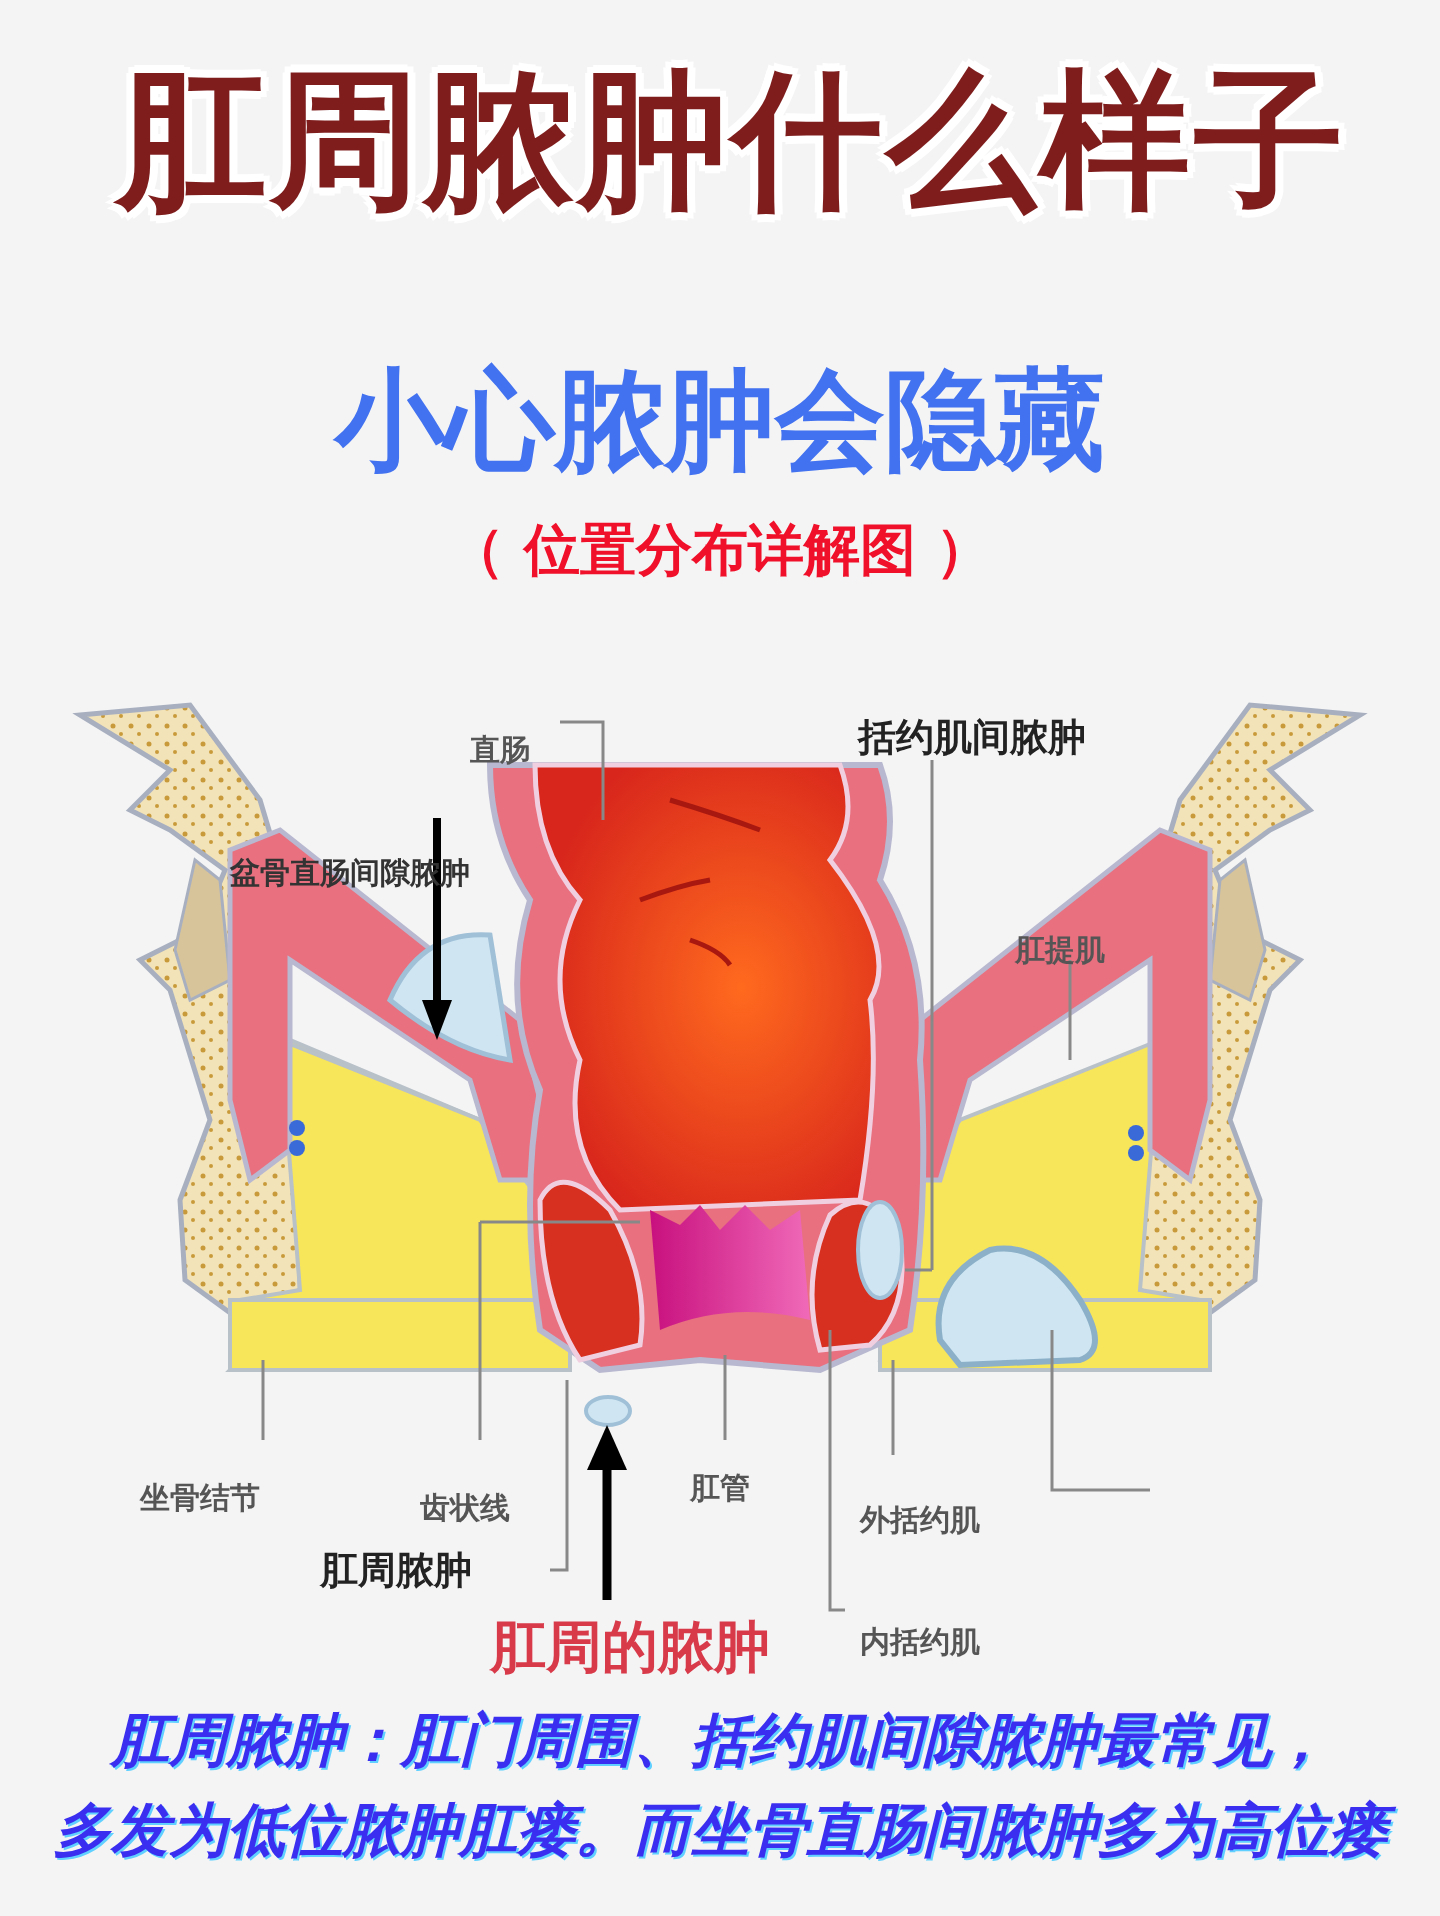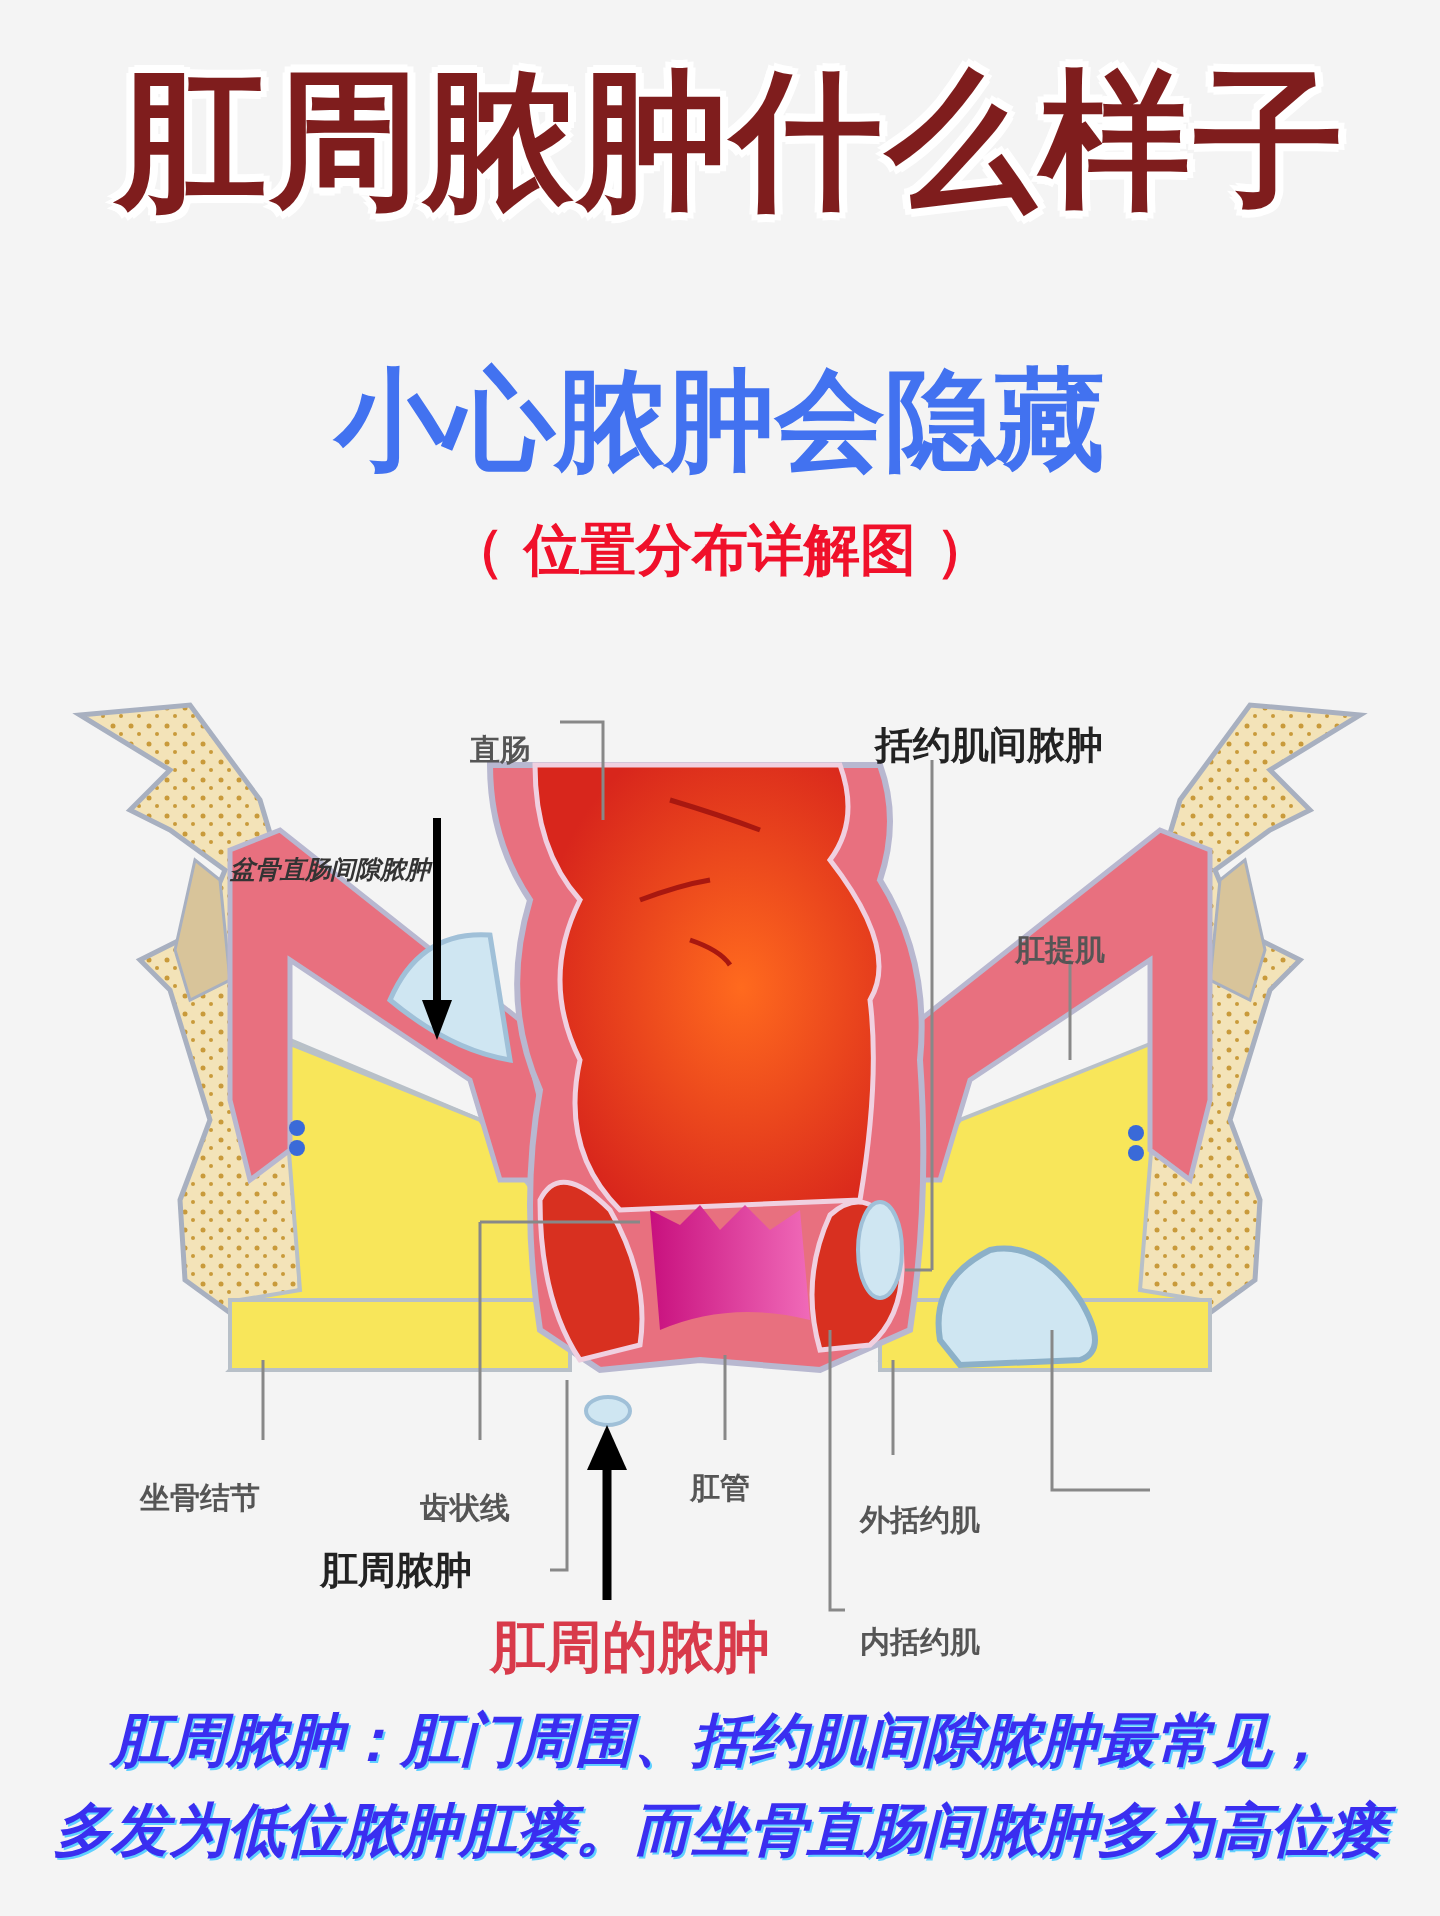--- a/index.html
+++ b/index.html
@@ -116,22 +116,22 @@
       <polyline points="1052,1330 1052,1490 1150,1490"></polyline>
     </g>
 
     <line x1="437" y1="818" x2="437" y2="1010" stroke="#000" stroke-width="8"></line>
     <polygon points="422,1000 452,1000 437,1040" fill="#000"></polygon>
     <line x1="607" y1="1600" x2="607" y2="1470" stroke="#000" stroke-width="9"></line>
     <polygon points="587,1470 627,1470 607,1425" fill="#000"></polygon>
   </svg>
 
   <span class="lbl lbl-small" style="left:430px;top:100px;">直肠</span>
-  <span class="lbl lbl-small" style="left:190px;top:223px;font-size:25px;color:#333;font-style:italic;">盆骨直肠间隙脓肿</span>
-  <span class="lbl lbl-big" style="left:835px;top:112px;margin-top:8px;">括约肌间脓肿</span>
+  <span class="lbl lbl-small" style="left:190px;top:223px;font-size:30px;color:#333;">盆骨直肠间隙脓肿</span>
+  <span class="lbl lbl-big" style="left:818px;top:112px;">括约肌间脓肿</span>
   <span class="lbl lbl-small" style="left:975px;top:300px;">肛提肌</span>
   <span class="lbl lbl-small" style="left:100px;top:848px;">坐骨结节</span>
   <span class="lbl lbl-small" style="left:380px;top:858px;">齿状线</span>
   <span class="lbl lbl-small" style="left:650px;top:838px;">肛管</span>
   <span class="lbl lbl-small" style="left:820px;top:870px;">外括约肌</span>
   <span class="lbl lbl-big" style="left:280px;top:945px;">肛周脓肿</span>
   <span class="lbl lbl-small" style="left:820px;top:992px;">内括约肌</span>
   <span class="lbl lbl-red" style="left:450px;top:1010px;">肛周的脓肿</span>
 </div>
 

